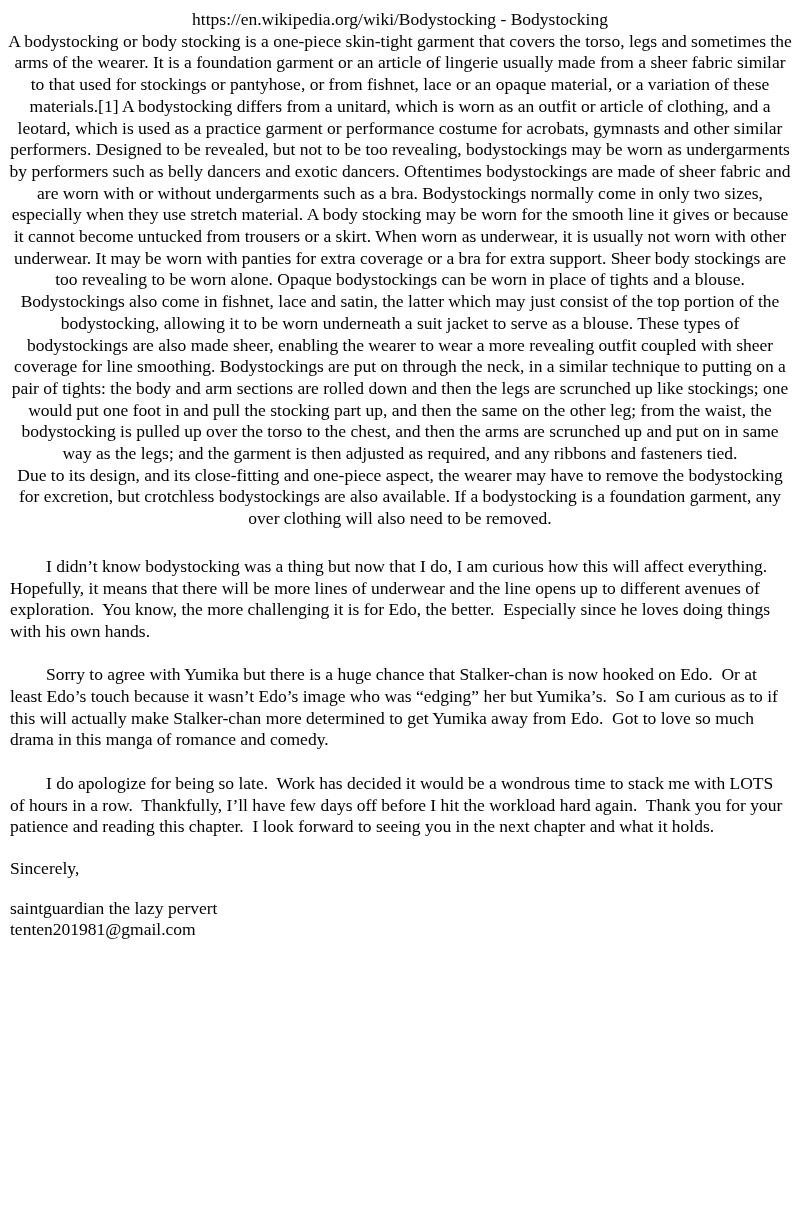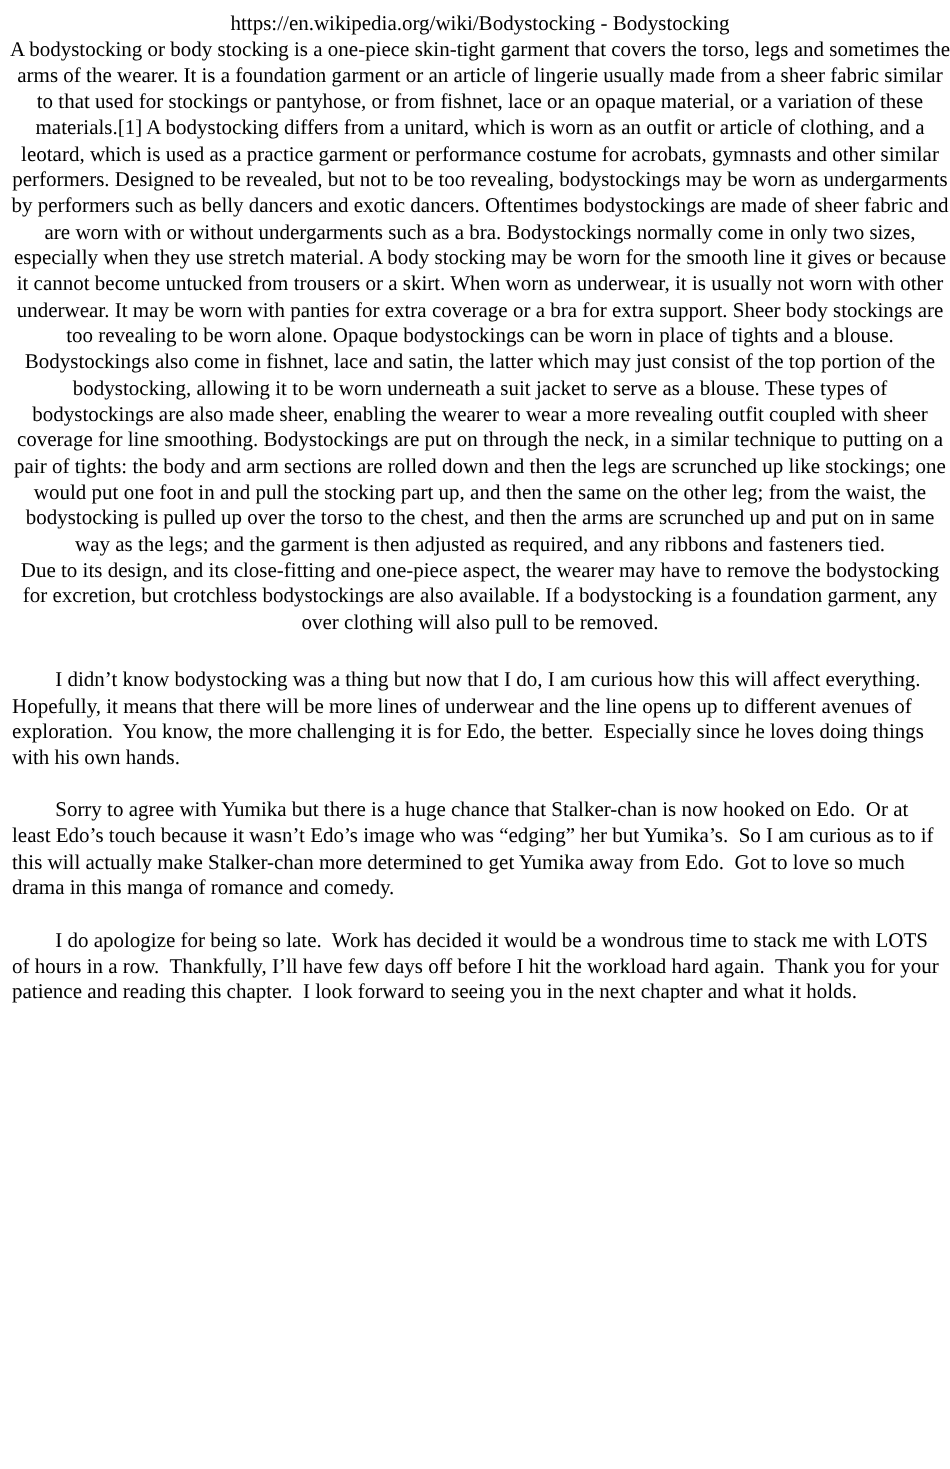--- a/index.html
+++ b/index.html
@@ -49,28 +49,33 @@
 </style>
 </head>
 <body>
 
 <div class="page">
 
   <div class="center-text">https://en.wikipedia.org/wiki/Bodystocking - Bodystocking</div>
 
   <div class="center-text">A bodystocking or body stocking is a one-piece skin-tight garment that covers the torso, legs and sometimes the arms of the wearer. It is a foundation garment or an article of lingerie usually made from a sheer fabric similar to that used for stockings or pantyhose, or from fishnet, lace or an opaque material, or a variation of these materials.[1] A bodystocking differs from a unitard, which is worn as an outfit or article of clothing, and a leotard, which is used as a practice garment or performance costume for acrobats, gymnasts and other similar performers. Designed to be revealed, but not to be too revealing, bodystockings may be worn as undergarments by performers such as belly dancers and exotic dancers. Oftentimes bodystockings are made of sheer fabric and are worn with or without undergarments such as a bra. Bodystockings normally come in only two sizes, especially when they use stretch material. A body stocking may be worn for the smooth line it gives or because it cannot become untucked from trousers or a skirt. When worn as underwear, it is usually not worn with other underwear. It may be worn with panties for extra coverage or a bra for extra support. Sheer body stockings are too revealing to be worn alone. Opaque bodystockings can be worn in place of tights and a blouse. Bodystockings also come in fishnet, lace and satin, the latter which may just consist of the top portion of the bodystocking, allowing it to be worn underneath a suit jacket to serve as a blouse. These types of bodystockings are also made sheer, enabling the wearer to wear a more revealing outfit coupled with sheer coverage for line smoothing. Bodystockings are put on through the neck, in a similar technique to putting on a pair of tights: the body and arm sections are rolled down and then the legs are scrunched up like stockings; one would put one foot in and pull the stocking part up, and then the same on the other leg; from the waist, the bodystocking is pulled up over the torso to the chest, and then the arms are scrunched up and put on in same way as the legs; and the garment is then adjusted as required, and any ribbons and fasteners tied.</div>
 
-  <div class="center-text">Due to its design, and its close-fitting and one-piece aspect, the wearer may have to remove the bodystocking for excretion, but crotchless bodystockings are also available. If a bodystocking is a foundation garment, any over clothing will also pull to be removed.</div>
+  <div class="center-text">Due to its design, and its close-fitting and one-piece aspect, the wearer may have to remove the bodystocking for excretion, but crotchless bodystockings are also available. If a bodystocking is a foundation garment, any over clothing will also need to be removed.</div>
 
   <div class="letter">
 
 
     <p class="letter-para">I didn’t know bodystocking was a thing but now that I do, I am curious how this will affect everything.  Hopefully, it means that there will be more lines of underwear and the line opens up to different avenues of exploration.  You know, the more challenging it is for Edo, the better.  Especially since he loves doing things with his own hands.</p>
 
     <p class="letter-para">Sorry to agree with Yumika but there is a huge chance that Stalker-chan is now hooked on Edo.  Or at least Edo’s touch because it wasn’t Edo’s image who was “edging” her but Yumika’s.  So I am curious as to if this will actually make Stalker-chan more determined to get Yumika away from Edo.  Got to love so much drama in this manga of romance and comedy.</p>
 
     <p class="letter-para">I do apologize for being so late.  Work has decided it would be a wondrous time to stack me with LOTS of hours in a row.  Thankfully, I’ll have few days off before I hit the workload hard again.  Thank you for your patience and reading this chapter.  I look forward to seeing you in the next chapter and what it holds.</p>
 
+    <div class="closing">Sincerely,</div>
 
+    <div class="signature">
+      <div>saintguardian the lazy pervert</div>
+      <div>tenten201981@gmail.com</div>
+    </div>
 
   </div>
 
 </div>
 
 </body></html>

